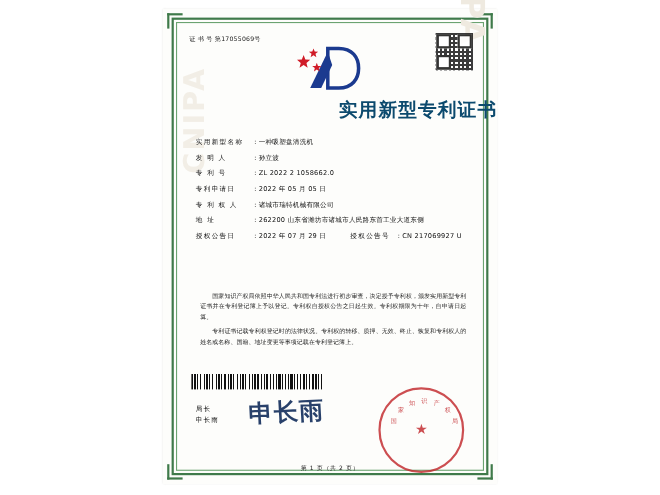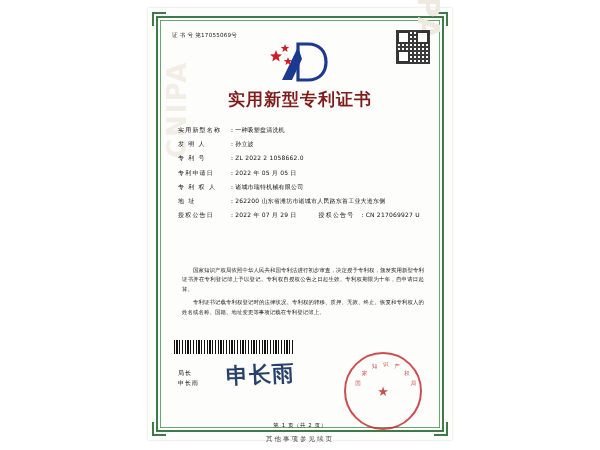--- a/index.html
+++ b/index.html
@@ -126,25 +126,25 @@
     transform: translateX(-50%);
     width: 64px;
     height: 44px;
   }
 
   .title {
     position: absolute;
     left: 0;
     right: 0;
     top: 80px;
-    text-align: center;
+    text-align: right;
     font-family: "DejaVu Serif", serif;
     font-size: 17px;
     font-weight: bold;
-    color: #7f1d1d;
+    color: #0c4a6e;
     letter-spacing: 1px;
   }
 
   .fields {
     position: absolute;
     left: 30px;
     right: 24px;
     top: 118px;
   }
   .field-row {
@@ -364,14 +364,13 @@
         <span style="transform: rotate(0deg) translate(0,-30px) rotate(0deg)">识</span>
         <span style="transform: rotate(22deg) translate(0,-30px) rotate(-22deg)">产</span>
         <span style="transform: rotate(45deg) translate(0,-30px) rotate(-45deg)">权</span>
         <span style="transform: rotate(68deg) translate(0,-30px) rotate(-68deg)">局</span>
       </div>
     </div>
 
     <div class="page-no">第 1 页（共 2 页）</div>
   </div>
 
-  <div class="footer-note">其他事项参见续页</div>
 </div>
 
 </body></html>

